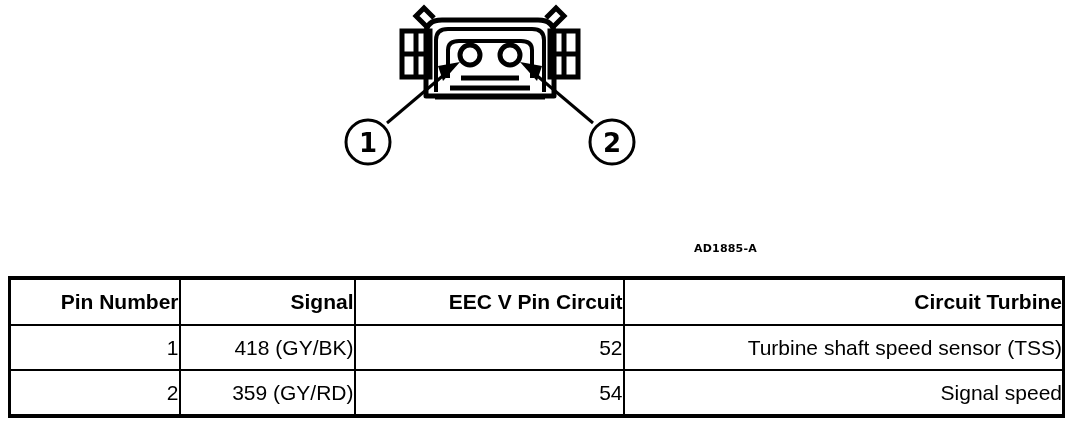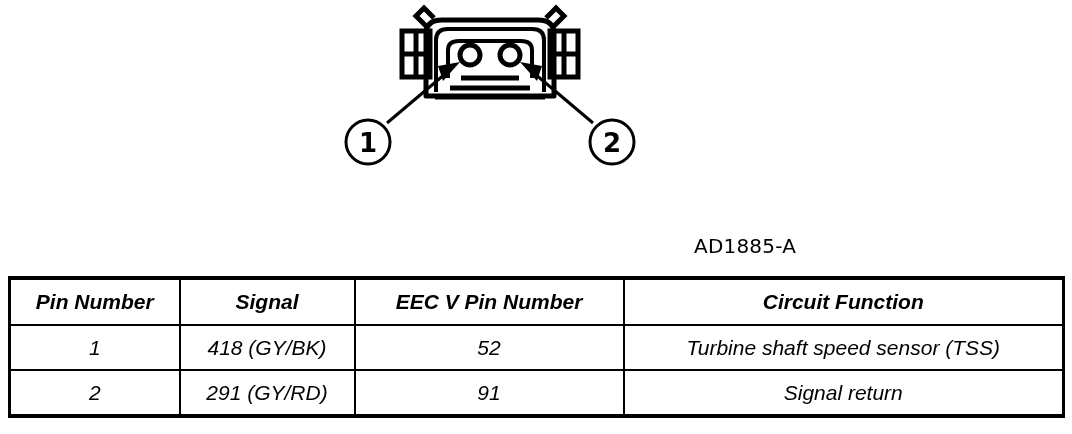--- a/index.html
+++ b/index.html
@@ -25,24 +25,24 @@
     height: 175px;
   }
   #connector-figure svg {
     display: block;
   }
 
   
   #diagram-ref {
     position: absolute;
     left: 694px;
-    top: 234px;
+    top: 242px;
     font-family: "DejaVu Sans", sans-serif;
-    font-size: 20px;
-    font-weight: normal;
+    font-size: 11px;
+    font-weight: bold;
     letter-spacing: 0.2px;
     white-space: nowrap;
   }
 
   
   #pin-table-wrap {
     position: absolute;
     left: 8px;
     top: 276px;
     width: 1054px;
@@ -57,28 +57,27 @@
   table.pin-table col.c-circuit  { width: 175px; }
   table.pin-table col.c-eec      { width: 269px; }
   table.pin-table col.c-func     { width: 440px; }
 
   table.pin-table th,
   table.pin-table td {
     border-left: 2px solid #000;
     border-right: 2px solid #000;
     border-top: 2px solid #000;
     border-bottom: 2px solid #000;
-    text-align: center;
+    text-align: right;
     vertical-align: middle;
     padding: 0;
     height: 43px;
     font-size: 21px;
     white-space: nowrap;
     overflow: hidden;
-    font-style: italic;
   }
   table.pin-table thead th {
     font-weight: bold;
     height: 44px;
     font-size: 21px;
     border-top: 4px solid #000;
   }
   table.pin-table tbody tr:last-child td {
     border-bottom: 4px solid #000;
   }
@@ -177,32 +176,32 @@
     <colgroup>
       <col class="c-pin">
         <col class="c-circuit">
         <col class="c-eec">
         <col class="c-func">
     </colgroup>
     <thead>
       <tr>
         <th>Pin Number</th>
         <th>Signal</th>
-        <th>EEC V Pin Number</th>
-        <th class="cell-func">Circuit Function</th>
+        <th>EEC V Pin Circuit</th>
+        <th class="cell-func">Circuit Turbine</th>
       </tr>
     </thead>
     <tbody>
       <tr>
         <td>1</td>
         <td>418 (GY/BK)</td>
         <td>52</td>
         <td class="cell-func">Turbine shaft speed sensor (TSS)</td>
       </tr>
       <tr>
         <td>2</td>
-        <td>291 (GY/RD)</td>
-        <td>91</td>
-        <td class="cell-func">Signal return</td>
+        <td>359 (GY/RD)</td>
+        <td>54</td>
+        <td class="cell-func">Signal speed</td>
       </tr>
     </tbody>
   </table>
 </div>
 
 </body></html>

